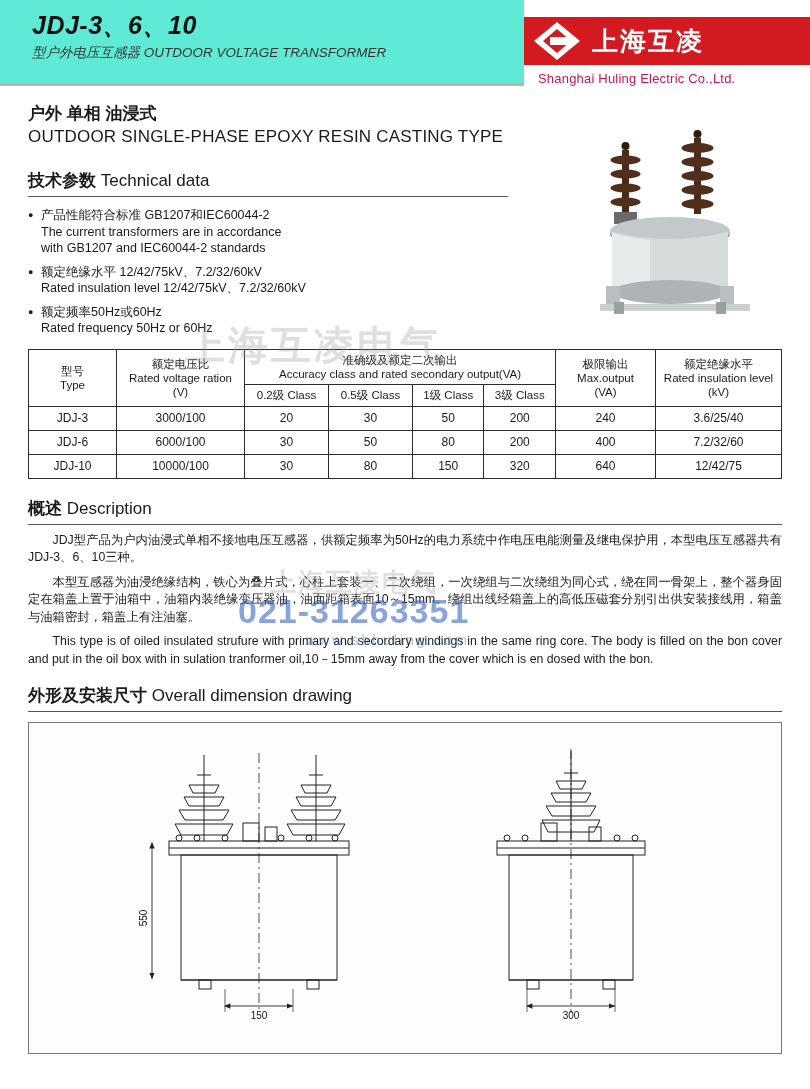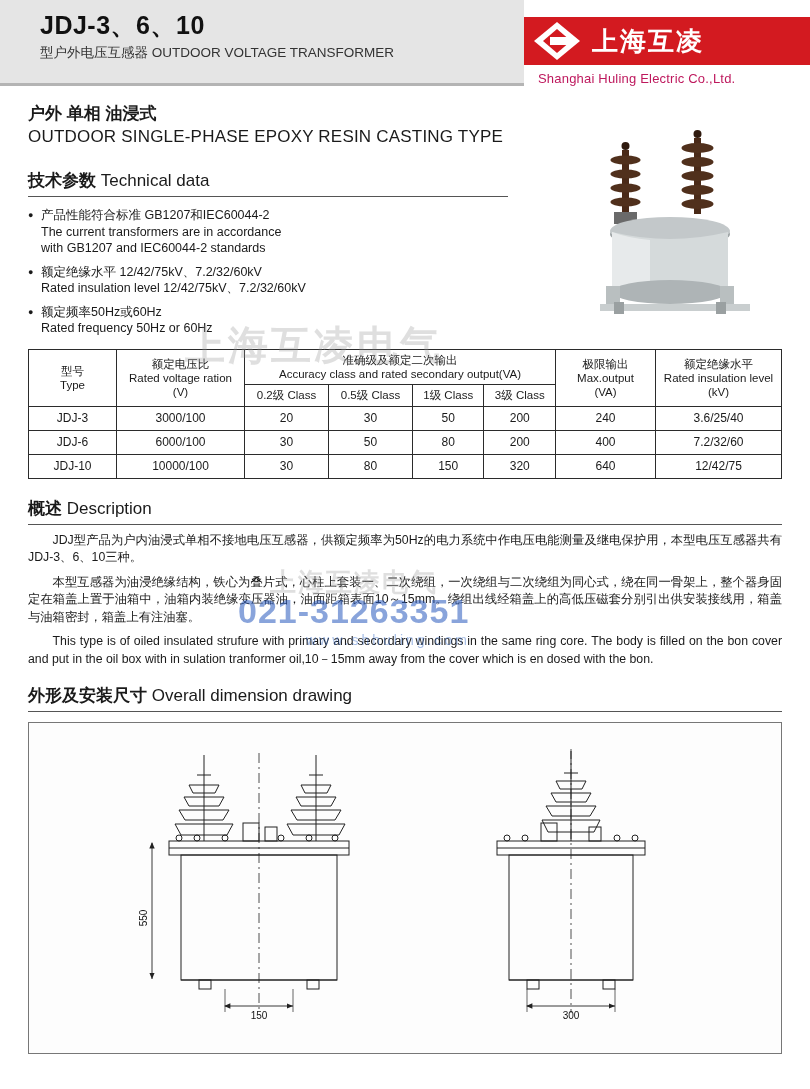--- a/index.html
+++ b/index.html
@@ -15,23 +15,24 @@
   }
 
   
   .header {
     display: flex;
     height: 86px;
     width: 100%;
   }
   .header-left {
     flex: 0 0 524px;
-    background: #e5e5e5;
-    padding: 10px 0 0 40px;
+    background: #5eead4;
+    padding: 10px 0 0 32px;
     position: relative;
+    font-style: italic;
   }
   .header-left:after{
     content:"";
     position:absolute;
     left:0; right:0; bottom:0;
     height:3px;
     background:#b4b4b4;
   }
   .model-title {
     font-size: 25px;

